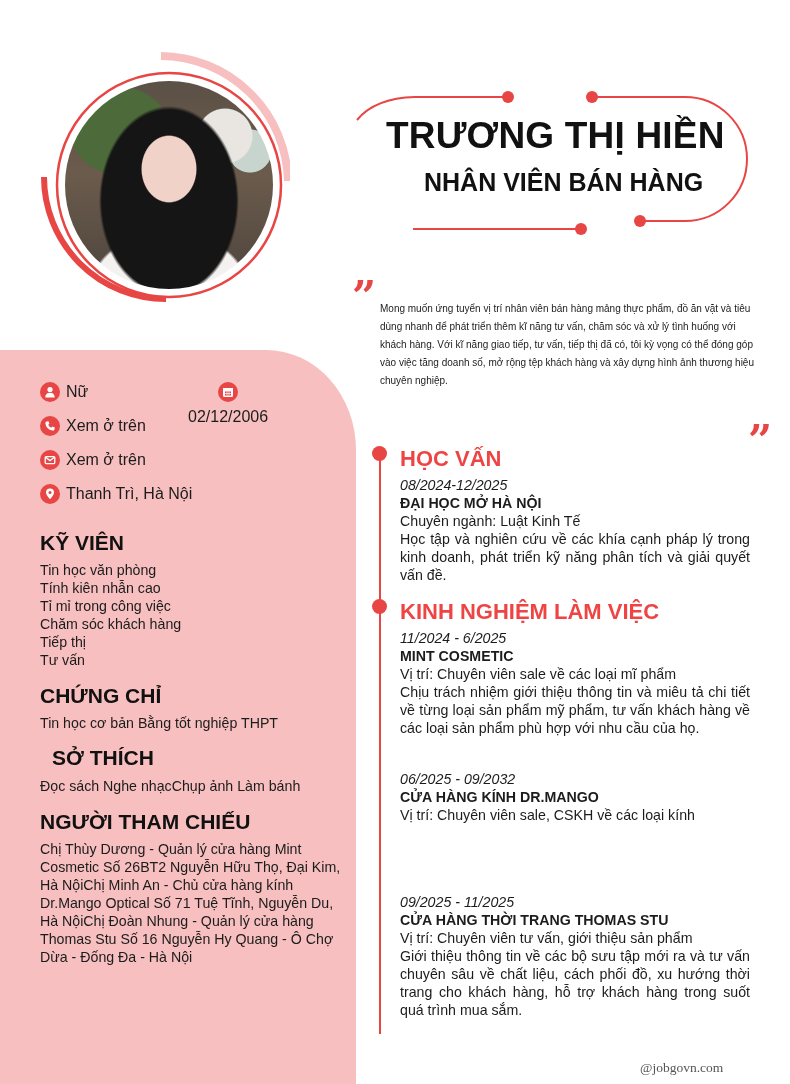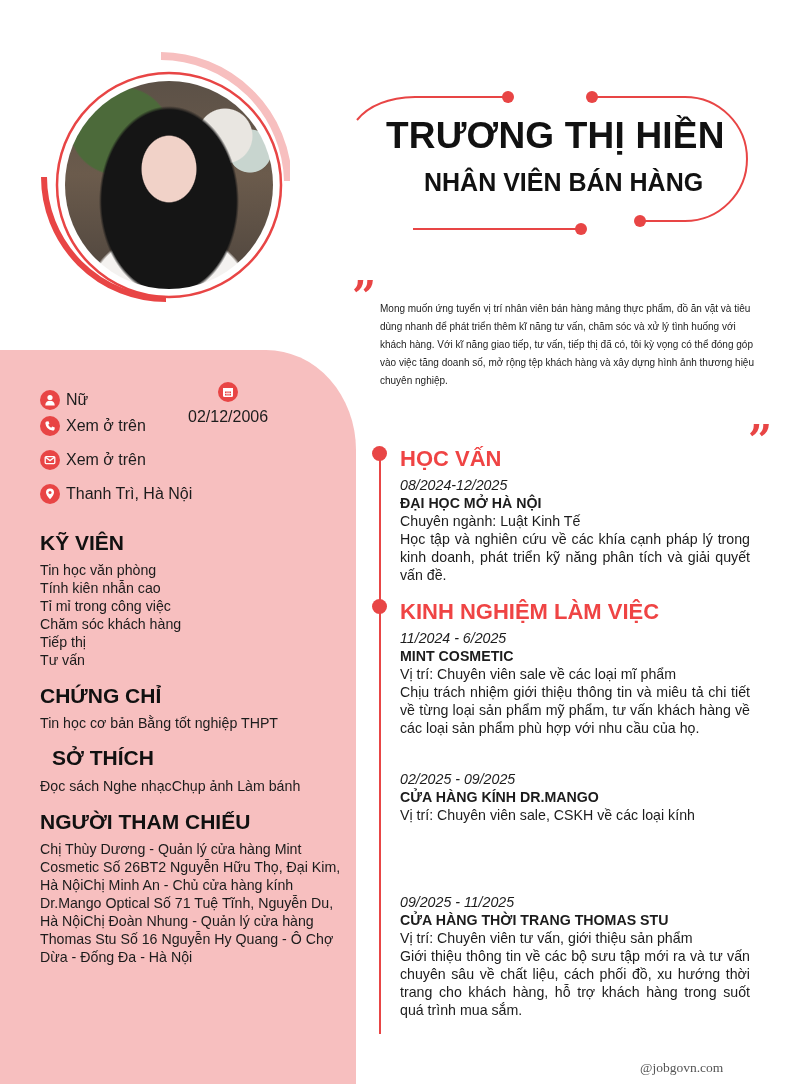--- a/index.html
+++ b/index.html
@@ -92,21 +92,21 @@
   <path d="M 58 139 L 225 139" fill="none" stroke="#e84545" stroke-width="2"></path>
   <circle cx="226" cy="139" r="6" fill="#e84545"></circle>
 </svg>
 <div class="name">TRƯƠNG THỊ HIỀN</div>
 <div class="title">NHÂN VIÊN BÁN HÀNG</div>
 
 <div class="quote-open">”</div>
 <div class="objective">Mong muốn ứng tuyển vị trí nhân viên bán hàng mảng thực phẩm, đồ ăn vặt và tiêu dùng nhanh để phát triển thêm kĩ năng tư vấn, chăm sóc và xử lý tình huống với khách hàng. Với kĩ năng giao tiếp, tư vấn, tiếp thị đã có, tôi kỳ vọng có thể đóng góp vào việc tăng doanh số, mở rộng tệp khách hàng và xây dựng hình ảnh thương hiệu chuyên nghiệp.</div>
 <div class="quote-close">”</div>
 
-<div class="contact-item" style="left:40px; top:390px;">
+<div class="contact-item" style="left:40px; top:382px;">
   <span class="contact-icon">
     <svg width="12" height="12" viewBox="0 0 12 12">
         <circle cx="6" cy="3.5" r="2.6" fill="#fff"></circle>
         <path d="M1.3 11.5 Q1.3 6.8 6 6.8 Q10.7 6.8 10.7 11.5 Z" fill="#fff"></path>
       </svg>
   </span>
   <span>Nữ</span>
 </div>
 <div class="contact-item" style="left:188px; top:382px;flex-direction:column;">
   <span class="contact-icon">
@@ -178,21 +178,21 @@
 </div>
 
 <div class="r-heading" style="top:599px;">KINH NGHIỆM LÀM VIỆC</div>
 <div class="r-block" style="top:629px;">
   <div class="date">11/2024 - 6/2025</div>
   <div class="org">MINT COSMETIC</div>
   <div>Vị trí: Chuyên viên sale về các loại mĩ phẩm</div>
   <div class="desc">Chịu trách nhiệm giới thiệu thông tin và miêu tả chi tiết về từng loại sản phẩm mỹ phẩm, tư vấn khách hàng về các loại sản phẩm phù hợp với nhu cầu của họ.</div>
 </div>
 <div class="r-block" style="top:770px;">
-  <div class="date">02/2025 - 09/2025</div>
+  <div class="date">06/2025 - 09/2032</div>
   <div class="org">CỬA HÀNG KÍNH DR.MANGO</div>
   <div>Vị trí: Chuyên viên sale, CSKH về các loại kính</div>
 </div>
 <div class="r-block" style="top:893px;">
   <div class="date">09/2025 - 11/2025</div>
   <div class="org">CỬA HÀNG THỜI TRANG THOMAS STU</div>
   <div>Vị trí: Chuyên viên tư vấn, giới thiệu sản phẩm</div>
   <div class="desc">Giới thiệu thông tin về các bộ sưu tập mới ra và tư vấn chuyên sâu về chất liệu, cách phối đồ, xu hướng thời trang cho khách hàng, hỗ trợ khách hàng trong suốt quá trình mua sắm.</div>
 </div>
 

